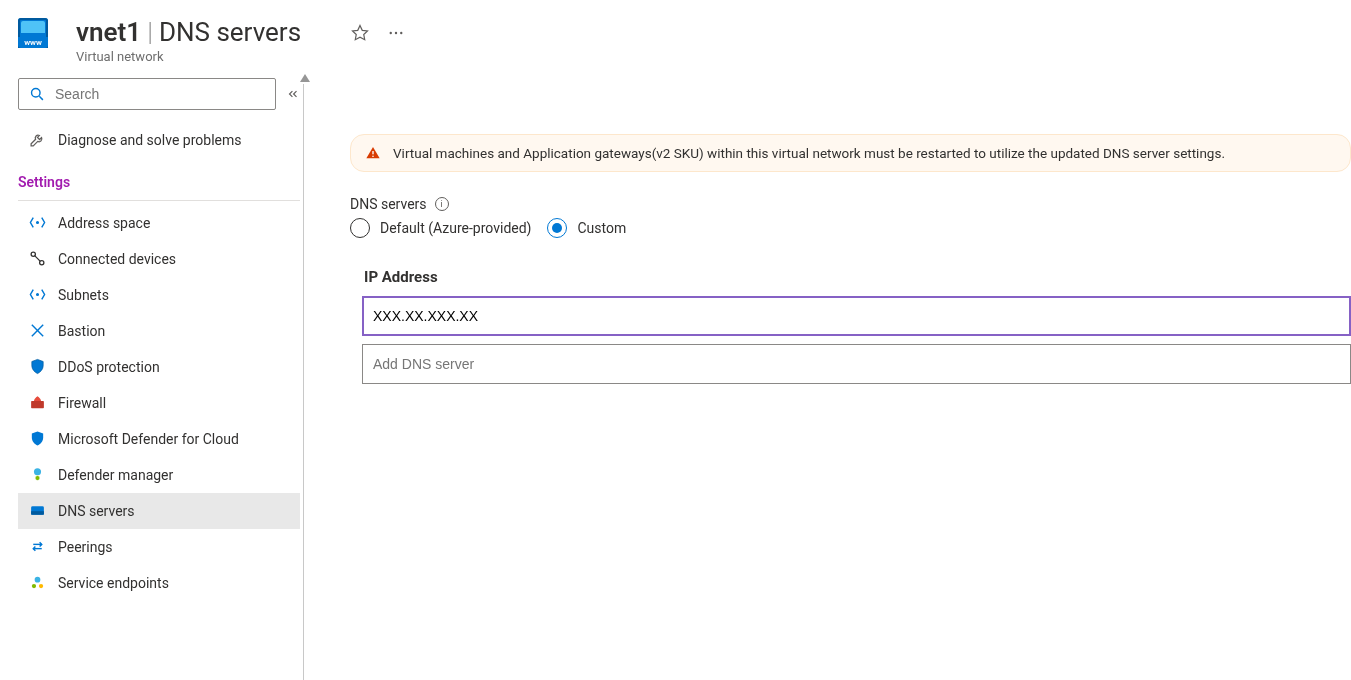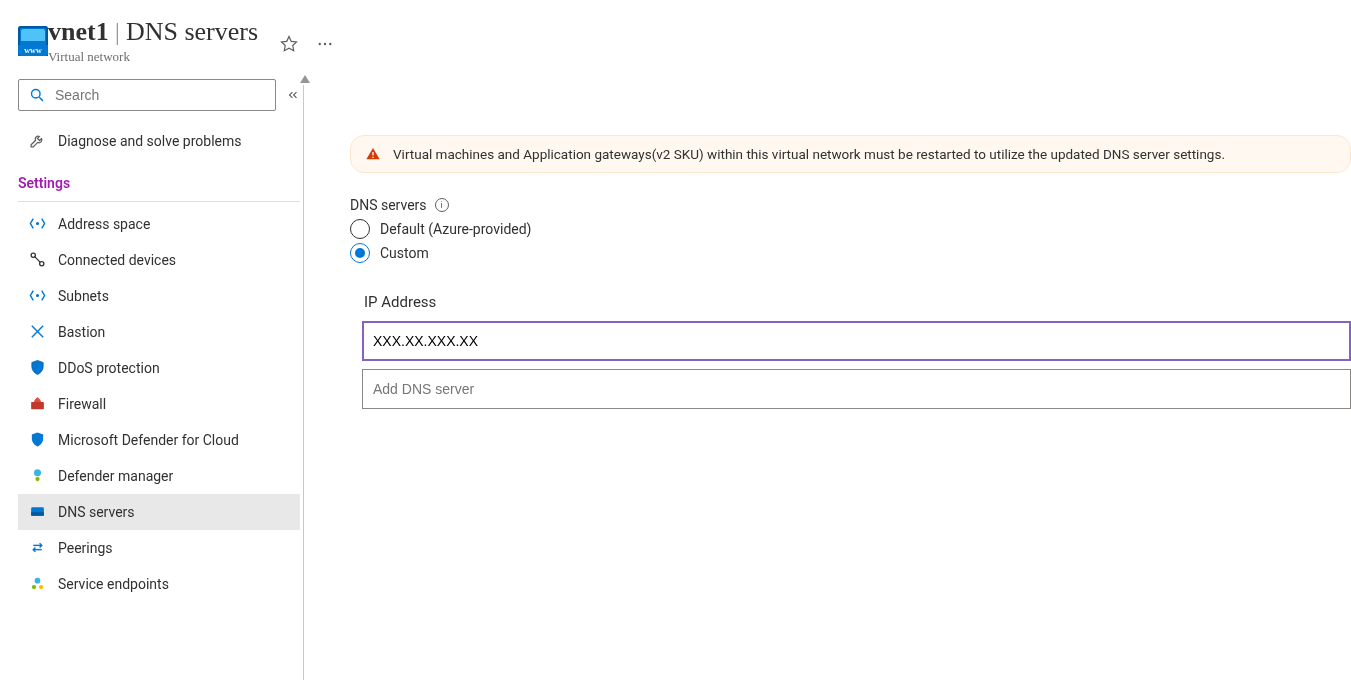--- a/index.html
+++ b/index.html
@@ -8,23 +8,22 @@
     font-family: "Segoe UI", -apple-system, BlinkMacSystemFont, Roboto, "Helvetica Neue", Arial, sans-serif;
     font-size: 14px;
     color: #323130;
     background: #ffffff;
     width: 1351px;
     height: 680px;
     overflow: hidden;
   }
   .root { display: flex; flex-direction: column; height: 100%; }
   .header {
-    display: flex; align-items: center; gap: 0;
+    display: flex; align-items: flex-start; gap: 28px;
     padding: 18px 18px 10px 18px;
-    font-family: Liberation Serif, serif;
   }
   .vnet-icon {
     width: 30px; height: 30px; flex: 0 0 30px;
     background: #0078d4; border-radius: 3px 3px 0 0;
     position: relative; display: flex; align-items: flex-end; justify-content: center;
     box-shadow: inset 0 0 0 2px #005a9e;
   }
   .vnet-icon::after {
     content: "www";
     color: #fff; font-size: 8px; font-weight: 600; line-height: 1;
@@ -101,32 +100,32 @@
     padding: 10px 14px; display:flex; align-items:center; gap:12px;
     margin-right: 0px;
   }
   .warn-icon { width:16px; height:16px; flex:0 0 16px; }
   .warn-icon svg { width:16px; height:16px; display:block; }
   .banner-text { font-size:13.5px; color:#323130; }
 
   .form-label-row { display:flex; align-items:center; gap:8px; margin-top: 24px; font-size:14px; color:#323130; }
   .info-icon { width:14px; height:14px; border:1px solid #605e5c; border-radius:50%; display:flex; align-items:center; justify-content:center; font-size:9px; color:#605e5c; cursor:default; }
 
-  .radio-group { margin-top:6px; display:flex; flex-direction:column; gap:4px; }
+  .radio-group { margin-top:6px; display:flex; gap:16px; }
   .radio-row { display:flex; align-items:center; gap:10px; cursor:pointer; font-size:14px; }
   .radio {
     width:20px; height:20px; border-radius:50%; border:1.5px solid #323130;
     display:flex; align-items:center; justify-content:center;
   }
   .radio.checked { border-color:#0078d4; }
   .radio.checked::after {
     content:""; width:10px; height:10px; background:#0078d4; border-radius:50%;
   }
 
-  .ip-header { font-weight:400; margin: 30px 0 10px 14px; font-size:15px; }
+  .ip-header { font-weight:700; margin: 30px 0 10px 14px; font-size:15px; }
   .ip-inputs { display:flex; flex-direction:column; gap:8px; margin-left:12px; }
   .ip-input {
     height:40px; border:1px solid #8a8886; padding: 0 10px; font-size:14px; outline:none;
     width: 100%;
   }
   .ip-input.active { border:1px solid #8661c5; box-shadow: 0 0 0 1px #8661c5 inset; }
   .ip-input::placeholder { color:#767676; }
 
   
   .ic-blue { color:#0078d4; }

